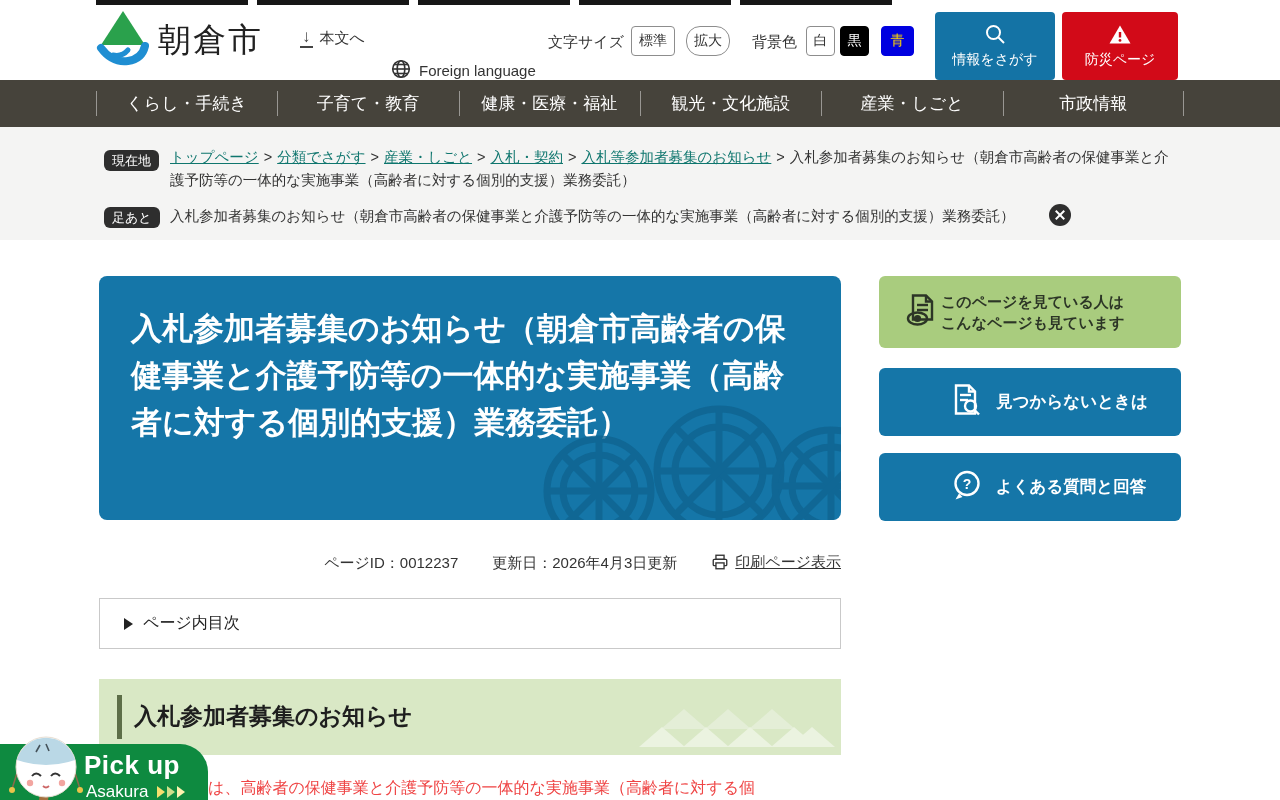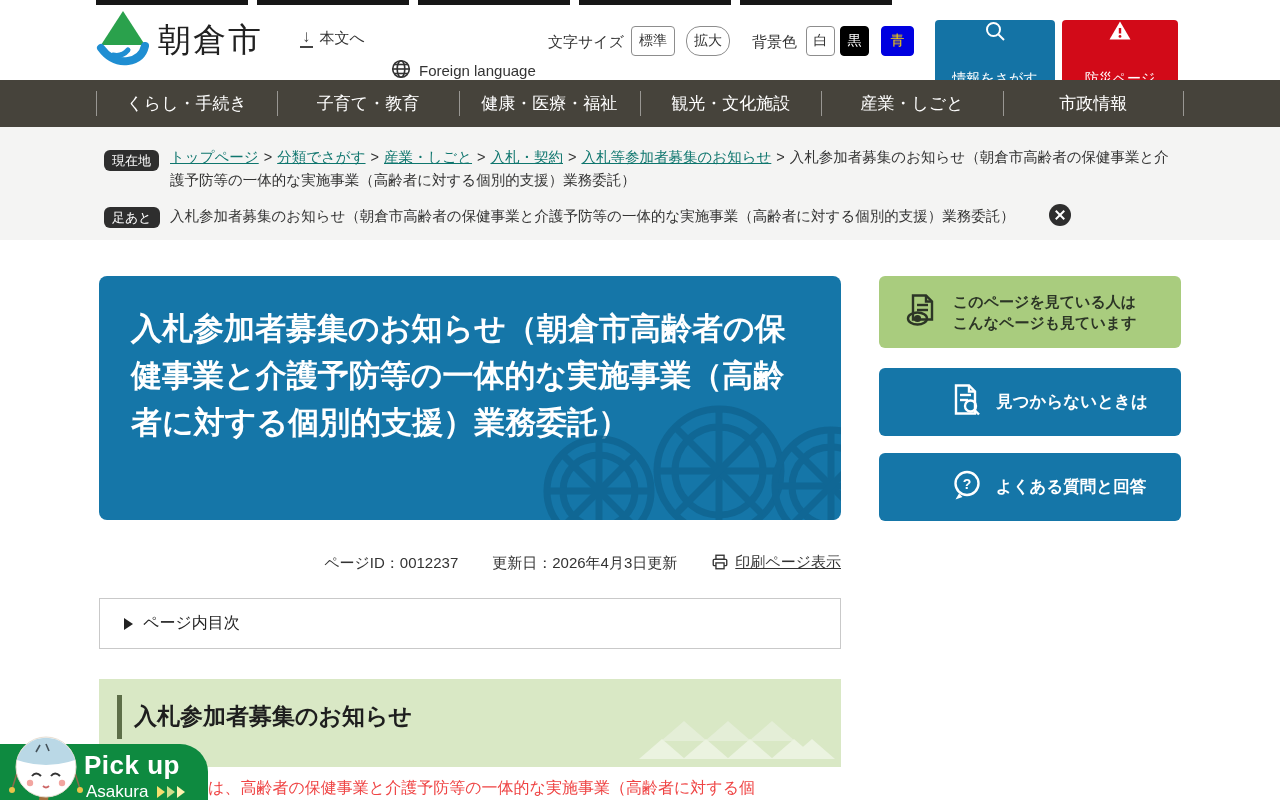--- a/index.html
+++ b/index.html
@@ -22,22 +22,22 @@
   .fs-label { left:548px; }
   .bg-label { left:752px; }
   .hbtn { position:absolute; top:26px; height:30px; border:1px solid #8d8d8d; border-radius:4px;
     background:#fff; color:#333; font-size:14px; cursor:pointer; font-family:inherit; }
   .b-std { left:631px; width:44px; }
   .b-big { left:686px; width:44px;border-radius:14px; }
   .b-white { left:806px; width:29px; }
   .b-black { left:840px; width:29px; background:#000; color:#fff; border-color:#000; }
   .b-blue { left:881px; width:33px; background:#0000e0; color:#ffd700; border-color:#0000e0; }
   .bigbtn { position:absolute; top:12px; height:68px; border:none; border-radius:4px; color:#fff;
-    display:flex; flex-direction:column; align-items:center; justify-content:space-between; gap:3px;
-    font-size:14px; cursor:pointer; font-family:inherit;margin-top:8px; }
+    display:flex; flex-direction:column; align-items:center; justify-content:center; gap:3px;
+    font-size:14px; cursor:pointer; font-family:inherit; }
   .search-btn { left:935px; width:120px; background:#1473a5; }
   .bousai-btn { left:1062px; width:116px; background:#d20a18; }
 
   
   .nav { position:absolute; left:0; top:80px; width:1280px; height:47px; background:#46433b; }
   .nav-inner { position:absolute; left:96px; top:0; width:1088px; height:47px; display:flex; }
   .nav-item { flex:1; position:relative; display:flex; align-items:center; justify-content:center;
     color:#fff; font-size:17px; text-decoration:none; }
   .nav-item::before { content:""; position:absolute; left:0; top:11px; bottom:11px; width:1px; background:rgba(255,255,255,.45); }
   .nav-item:last-child::after { content:""; position:absolute; right:0; top:11px; bottom:11px; width:1px; background:rgba(255,255,255,.45); }
@@ -67,31 +67,31 @@
 
   .meta { position:absolute; left:99px; top:553px; width:742px; display:flex; justify-content:flex-end;
     align-items:center; gap:34px; font-size:15px; color:#333; }
   .print-link { display:flex; align-items:flex-start; gap:6px; color:#333; }
 
   .toc { position:absolute; left:99px; top:598px; width:742px; height:51px; background:#fff;
     border:1px solid #c9c9c9; display:flex; align-items:center; padding-left:24px; gap:10px;
     font-size:16px; color:#222; cursor:pointer; }
   .toc-arrow { width:0; height:0; border-left:9px solid #222; border-top:6px solid transparent; border-bottom:6px solid transparent; }
 
-  .band { position:absolute; left:99px; top:679px; width:742px; height:88px; background:#d9e8c5; }
+  .band { position:absolute; left:99px; top:679px; width:742px; height:76px; background:#d9e8c5; }
   .band-bar { position:absolute; left:18px; top:16px; width:5px; height:44px; background:#5d6e48; }
   .band h2 { position:absolute; left:35px; top:22px; font-size:23px; color:#1e1e1e; }
   .band-tris { position:absolute; right:6px; bottom:4px; }
 
   .body-text { position:absolute; left:208px; top:776px; width:640px; font-size:16px; line-height:24px; color:#ef4444; }
 
   
   .sidebtn { position:absolute; left:879px; width:302px; border:none; border-radius:6px; cursor:pointer;
     display:flex; align-items:center; font-family:inherit; }
-  .side-related { top:276px; height:72px; background:#a9cc7e; color:#2c3526; padding-left:24px; gap:12px; }
+  .side-related { top:276px; height:72px; background:#a9cc7e; color:#2c3526; padding-left:24px; }
   .side-related .txt { text-align:left; font-size:15px; font-weight:bold; line-height:21px; }
   .side-blue { background:#1576a8; color:#fff; justify-content:center; gap:12px; font-size:16.5px; font-weight:bold;padding-left:36px; }
   .side-notfound { top:368px; height:68px; }
   .side-faq { top:453px; height:68px; }
 
   
   .pickup { position:absolute; left:0; top:744px; width:208px; height:60px; background:#0e8a40;
     border-top-right-radius:28px; cursor:pointer; }
   .pickup-title { position:absolute; left:84px; top:6px; font-size:26px; font-weight:bold; color:#fff; letter-spacing:.5px; }
   .pickup-sub { position:absolute; left:86px; top:38px; font-size:17px; color:#fff; display:flex; align-items:center; gap:5px; }

